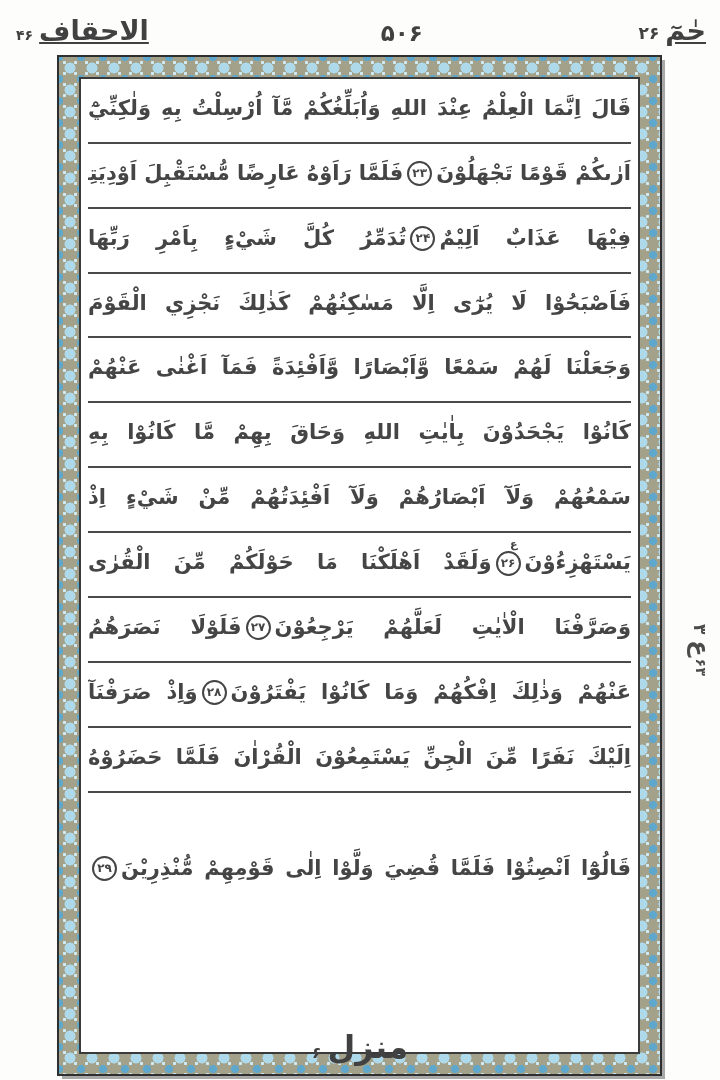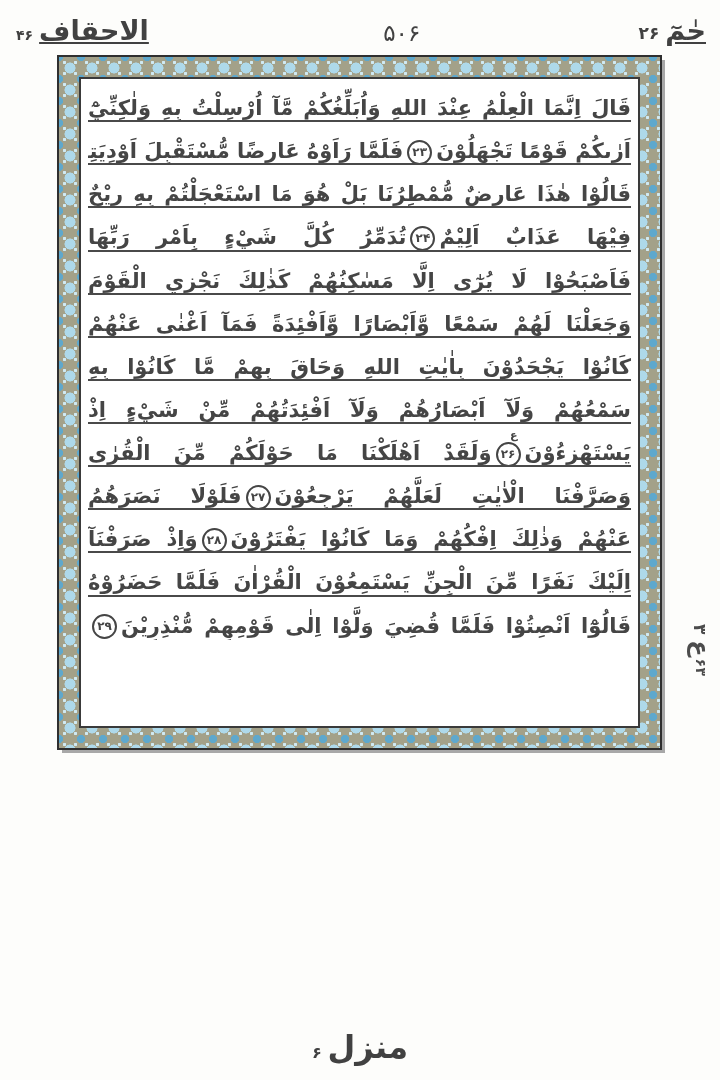--- a/index.html
+++ b/index.html
@@ -12,24 +12,24 @@
   
   .page-header{
     position:absolute;top:2px;left:16px;right:14px;height:44px;
     display:flex;justify-content:space-between;align-items:flex-end;
     direction:rtl;font-weight:bold;
   }
   .hdr-group{display:flex;align-items:flex-end;gap:6px;direction:rtl;}
   .hdr-word{font-size:27px;line-height:1.1;text-decoration:underline;}
   .hdr-num{font-size:17px;line-height:1.4;}
   .hdr-num-small{font-size:14px;line-height:1.6;}
-  .hdr-page{font-size:23px;font-weight:normal;margin-left:16px;}
+  .hdr-page{font-size:23px;font-weight:bold;margin-left:16px;}
   
   .frame{
-    position:absolute;left:57px;top:55px;width:605px;height:695px;
+    position:absolute;left:57px;top:55px;width:605px;height:1021px;
     border:2px solid #2f2f2f;box-sizing:border-box;
     background-color:#a3a189;
     background-image:
       radial-gradient(circle,#cfeaf4 18%,rgba(0,0,0,0) 20%),
       radial-gradient(circle,#5fa8cc 26%,rgba(0,0,0,0) 28%),
       radial-gradient(circle,#aed9ea 34%,rgba(0,0,0,0) 37%);
     background-size:11px 11px,22px 22px,22px 22px;
     background-position:0 0,11px 11px,0 0;
     box-shadow:4px 4px 0 -1px #a8a8a8;
   }
@@ -43,21 +43,21 @@
     height:100%;width:100%;
   }
   .line{
     direction:rtl;white-space:nowrap;overflow:hidden;
     text-align:justify;text-align-last:justify;
     font-weight:bold;font-size:21px;color:#454545;
     border-bottom:2px solid #4a4a4a;
     display:block;line-height:59px;height:100%;
     box-sizing:border-box;
   }
-  .line:last-child{border-bottom:none;}
+  .line:last-child{border-bottom:none;margin-top:46px;}
   .ayah{
     display:inline-block;width:25px;height:25px;box-sizing:border-box;
     border:2px solid #454545;border-radius:50%;
     font-size:12px;line-height:21px;text-align:center;
     vertical-align:middle;margin:0 4px;position:relative;
     text-align-last:center;
   }
   .ruku{
     position:absolute;top:-14px;right:1px;font-size:11px;line-height:1;
   }
@@ -94,21 +94,20 @@
     <span class="hdr-word">الاحقاف</span>
     <span class="hdr-num-small">۴۶</span>
   </div>
 </div>
 
 <div class="frame">
   <div class="inner">
     <div class="lines">
         <div class="line"><span>قَالَ اِنَّمَا الْعِلْمُ عِنْدَ اللهِ وَاُبَلِّغُكُمْ مَّآ اُرْسِلْتُ بِهِ وَلٰكِنِّيْٓ</span></div>
         <div class="line"><span>اَرٰىكُمْ قَوْمًا تَجْهَلُوْنَ</span><span class="ayah">۲۳</span><span>فَلَمَّا رَاَوْهُ عَارِضًا مُّسْتَقْبِلَ اَوْدِيَتِهِمْ</span></div>
-        <div class="line"><span>قَالُوْا هٰذَا عَارِضٌ مُّمْطِرُنَا بَلْ هُوَ مَا اسْتَعْجَلْتُمْ بِهِ رِيْحٌ</span></div>
         <div class="line"><span>فِيْهَا عَذَابٌ اَلِيْمٌ</span><span class="ayah">۲۴</span><span>تُدَمِّرُ كُلَّ شَيْءٍ بِاَمْرِ رَبِّهَا</span></div>
         <div class="line"><span>فَاَصْبَحُوْا لَا يُرٰٓى اِلَّا مَسٰكِنُهُمْ كَذٰلِكَ نَجْزِي الْقَوْمَ</span></div>
         <div class="line"><span>وَجَعَلْنَا لَهُمْ سَمْعًا وَّاَبْصَارًا وَّاَفْئِدَةً فَمَآ اَغْنٰى عَنْهُمْ</span></div>
         <div class="line"><span>كَانُوْا يَجْحَدُوْنَ بِاٰيٰتِ اللهِ وَحَاقَ بِهِمْ مَّا كَانُوْا بِهِ</span></div>
         <div class="line"><span>سَمْعُهُمْ وَلَآ اَبْصَارُهُمْ وَلَآ اَفْئِدَتُهُمْ مِّنْ شَيْءٍ اِذْ</span></div>
         <div class="line"><span>يَسْتَهْزِءُوْنَ</span><span class="ayah">۲۶<span class="ruku">ع</span></span><span>وَلَقَدْ اَهْلَكْنَا مَا حَوْلَكُمْ مِّنَ الْقُرٰى</span></div>
         <div class="line"><span>وَصَرَّفْنَا الْاٰيٰتِ لَعَلَّهُمْ يَرْجِعُوْنَ</span><span class="ayah">۲۷</span><span>فَلَوْلَا نَصَرَهُمُ</span></div>
         <div class="line"><span>عَنْهُمْ وَذٰلِكَ اِفْكُهُمْ وَمَا كَانُوْا يَفْتَرُوْنَ</span><span class="ayah">۲۸</span><span>وَاِذْ صَرَفْنَآ</span></div>
         <div class="line"><span>اِلَيْكَ نَفَرًا مِّنَ الْجِنِّ يَسْتَمِعُوْنَ الْقُرْاٰنَ فَلَمَّا حَضَرُوْهُ</span></div>
         <div class="line"><span>قَالُوْٓا اَنْصِتُوْا فَلَمَّا قُضِيَ وَلَّوْا اِلٰى قَوْمِهِمْ مُّنْذِرِيْنَ</span><span class="ayah">۲۹</span></div>

